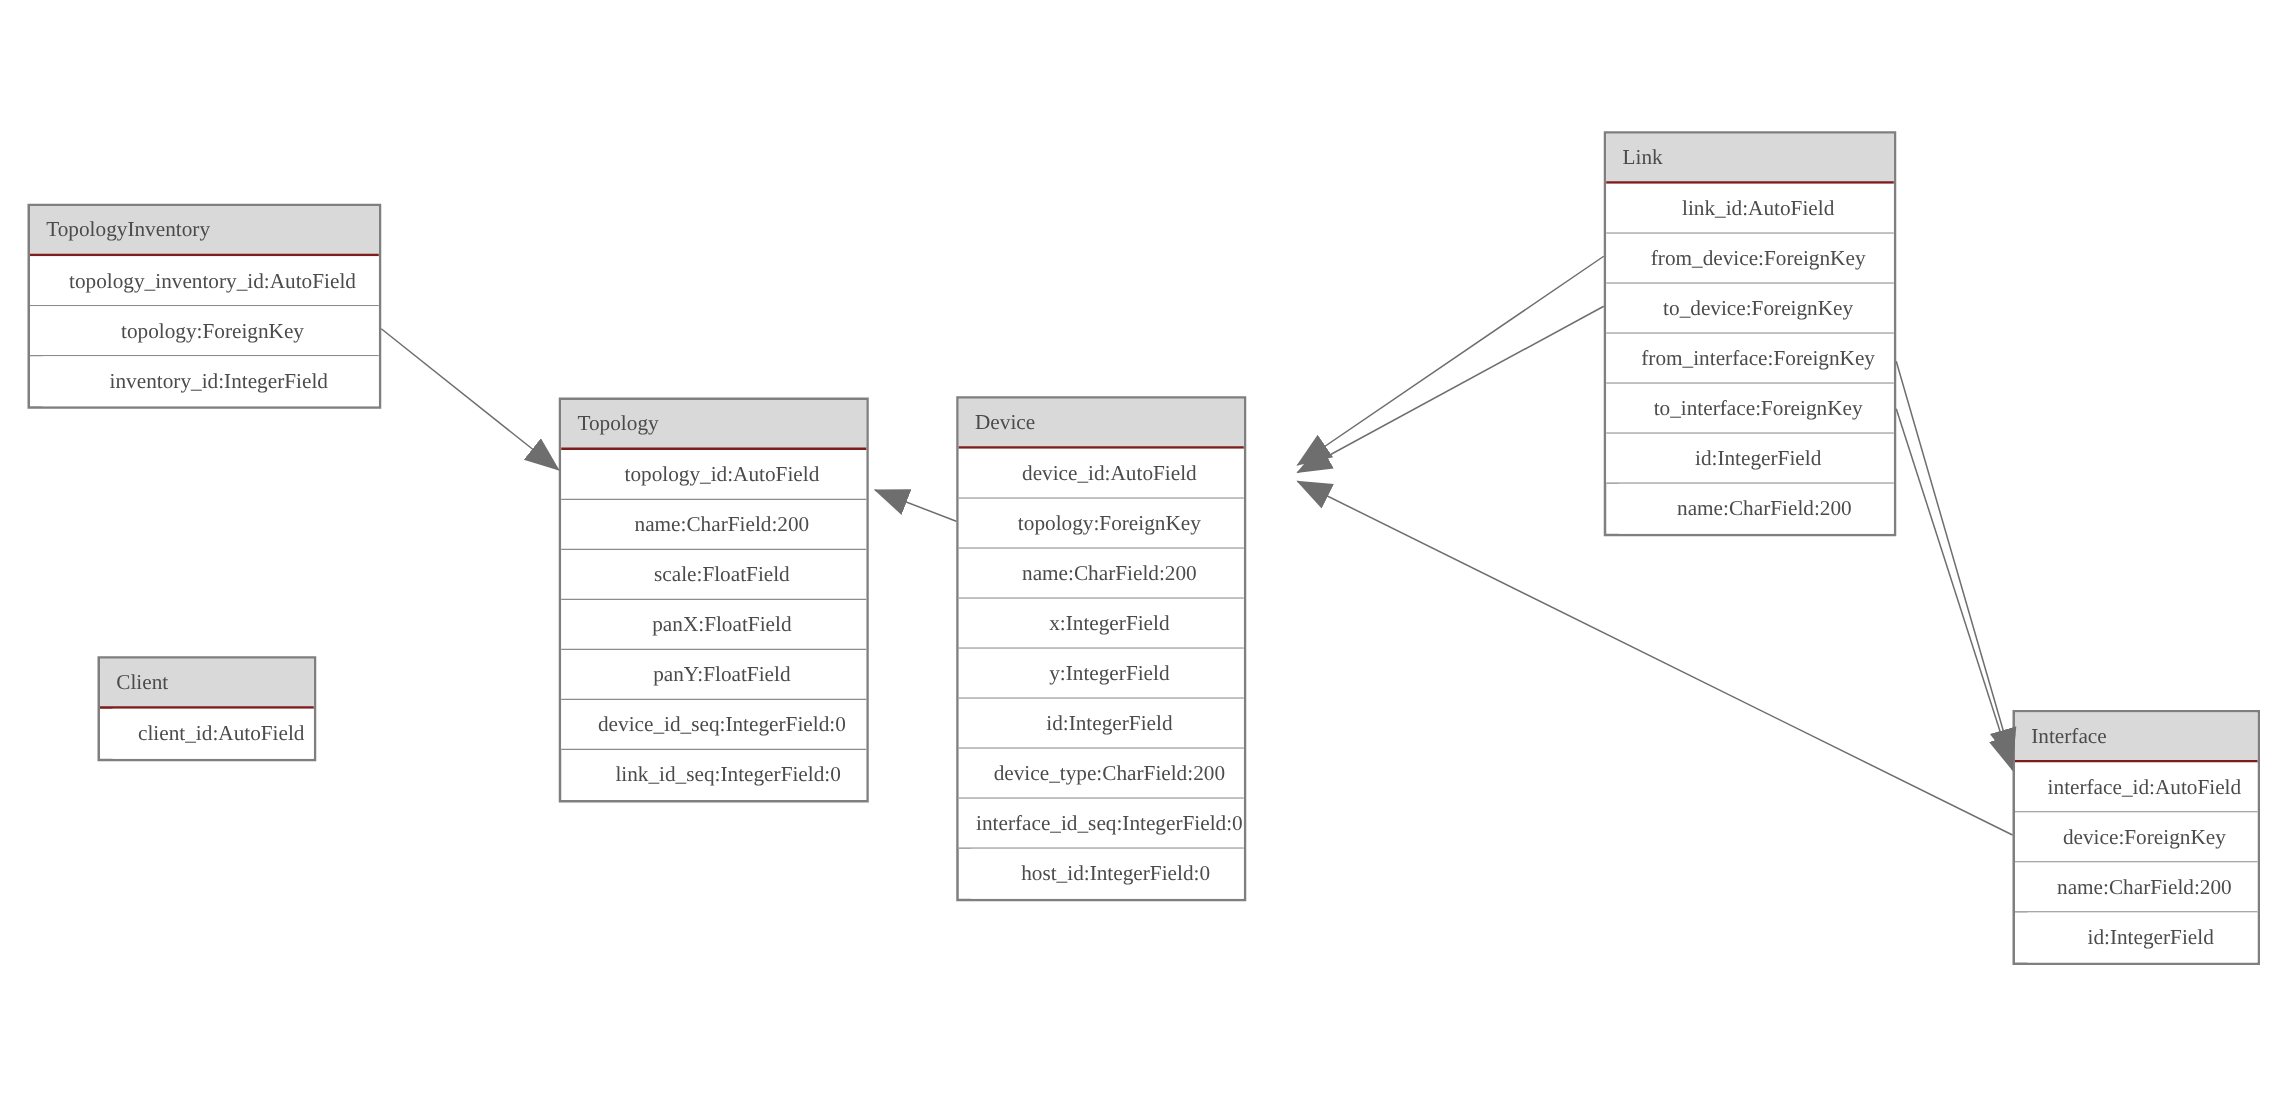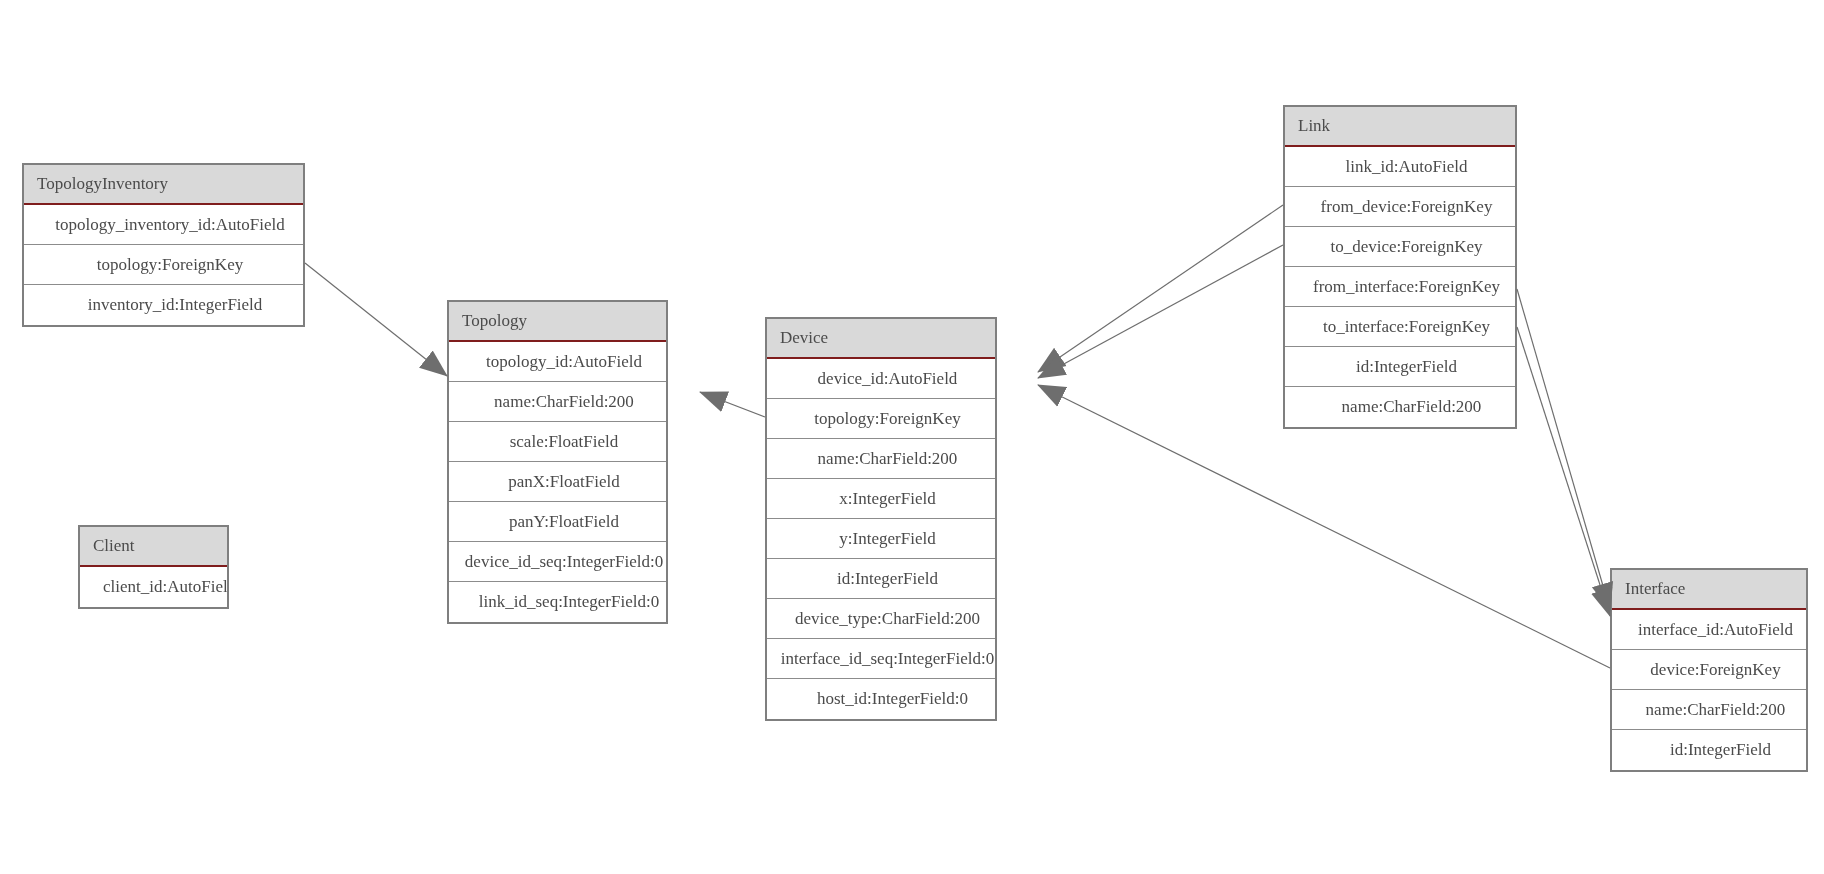--- a/index.html
+++ b/index.html
@@ -59,31 +59,31 @@
 <body>
 
 <div id="canvas">
   <div id="entities">
       <div class="entity" style="left: 22px; top: 163px; width: 283px;">
         <div class="entity-header">TopologyInventory</div>
         <div class="entity-field">topology_inventory_id:AutoField</div>
         <div class="entity-field">topology:ForeignKey</div>
         <div class="entity-field">inventory_id:IntegerField</div>
       </div>
-      <div class="entity" style="left: 447px; top: 300px; width: 221px;">
+      <div class="entity" style="left: 447px; top: 318px; width: 248px;">
         <div class="entity-header">Topology</div>
         <div class="entity-field">topology_id:AutoField</div>
         <div class="entity-field">name:CharField:200</div>
         <div class="entity-field">scale:FloatField</div>
         <div class="entity-field">panX:FloatField</div>
         <div class="entity-field">panY:FloatField</div>
         <div class="entity-field">device_id_seq:IntegerField:0</div>
         <div class="entity-field">link_id_seq:IntegerField:0</div>
       </div>
-      <div class="entity" style="left: 78px; top: 525px; width: 151px;">
+      <div class="entity" style="left: 78px; top: 525px; width: 175px;">
         <div class="entity-header">Client</div>
         <div class="entity-field">client_id:AutoField</div>
       </div>
       <div class="entity" style="left: 765px; top: 317px; width: 232px;">
         <div class="entity-header">Device</div>
         <div class="entity-field">device_id:AutoField</div>
         <div class="entity-field">topology:ForeignKey</div>
         <div class="entity-field">name:CharField:200</div>
         <div class="entity-field">x:IntegerField</div>
         <div class="entity-field">y:IntegerField</div>

